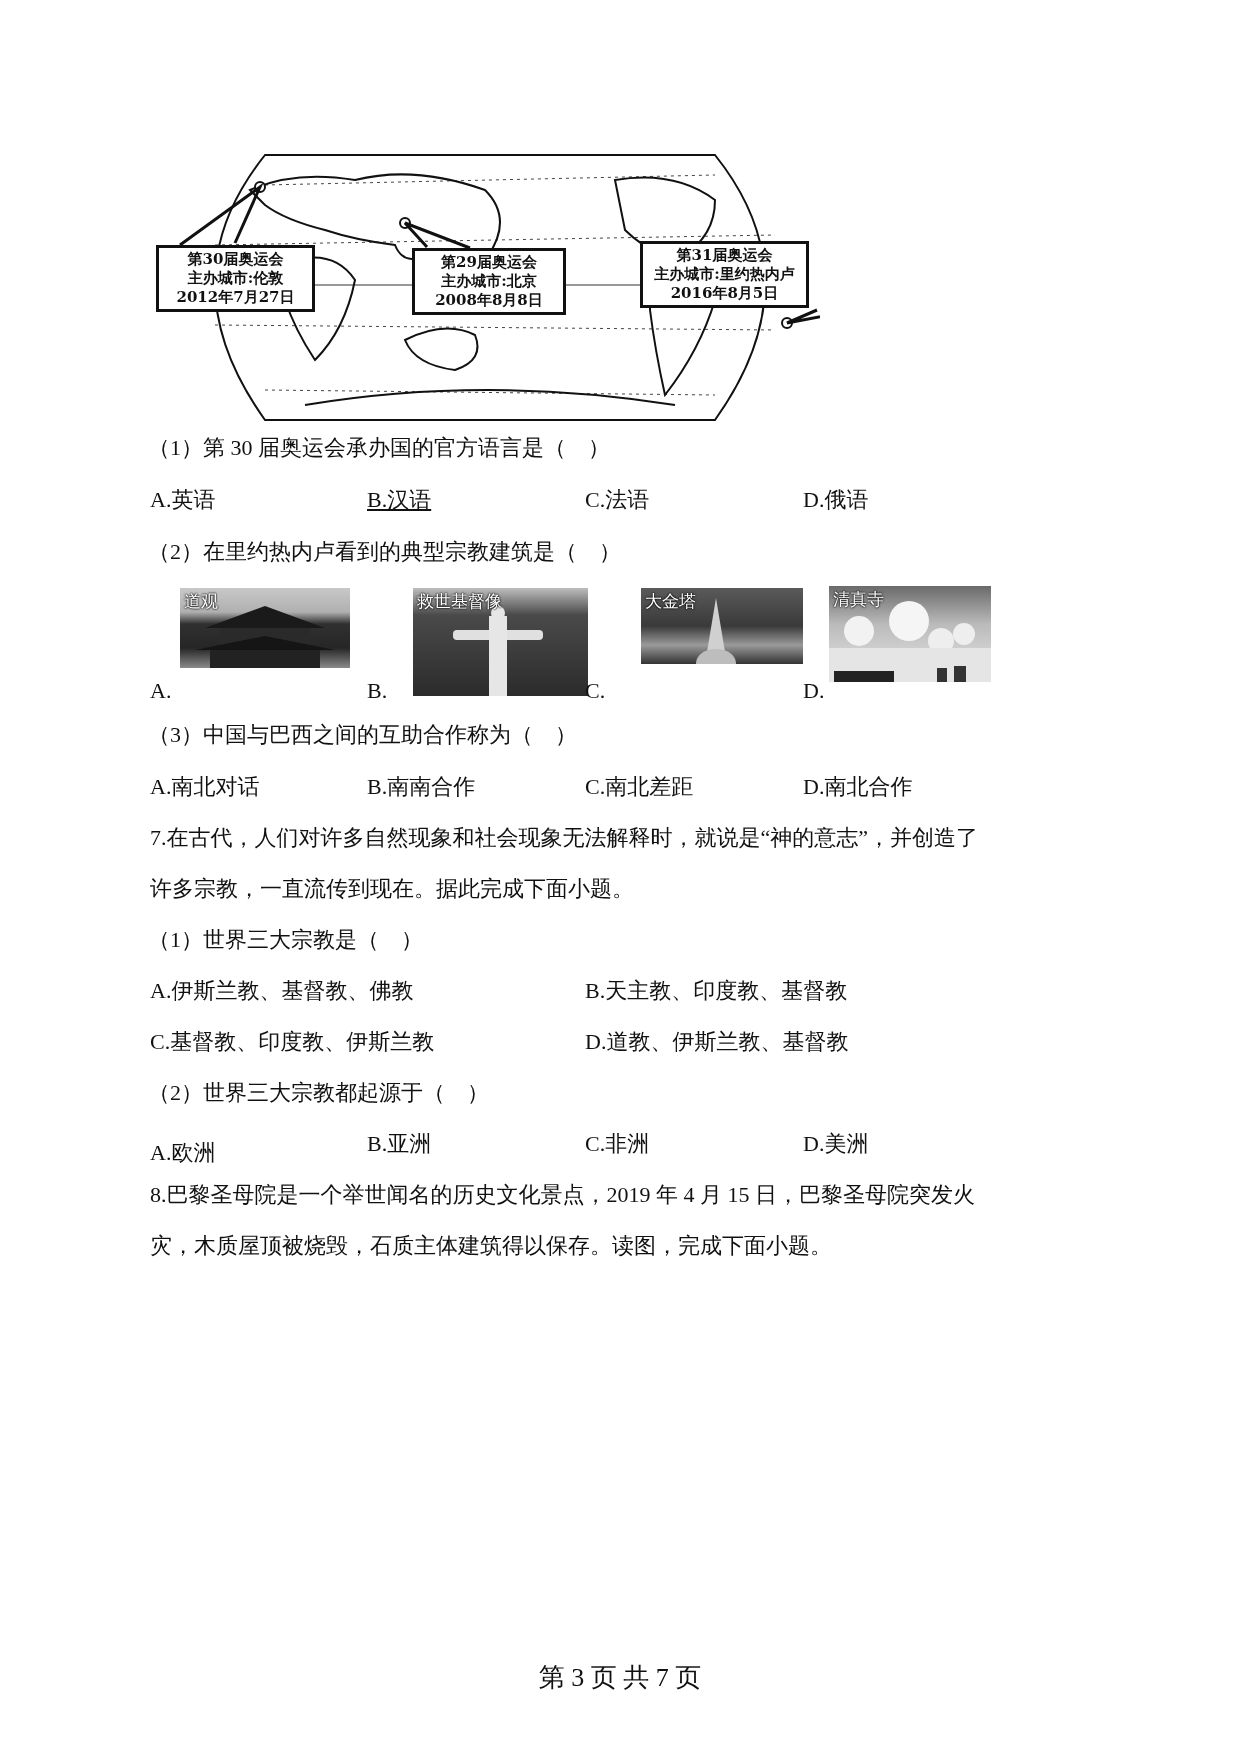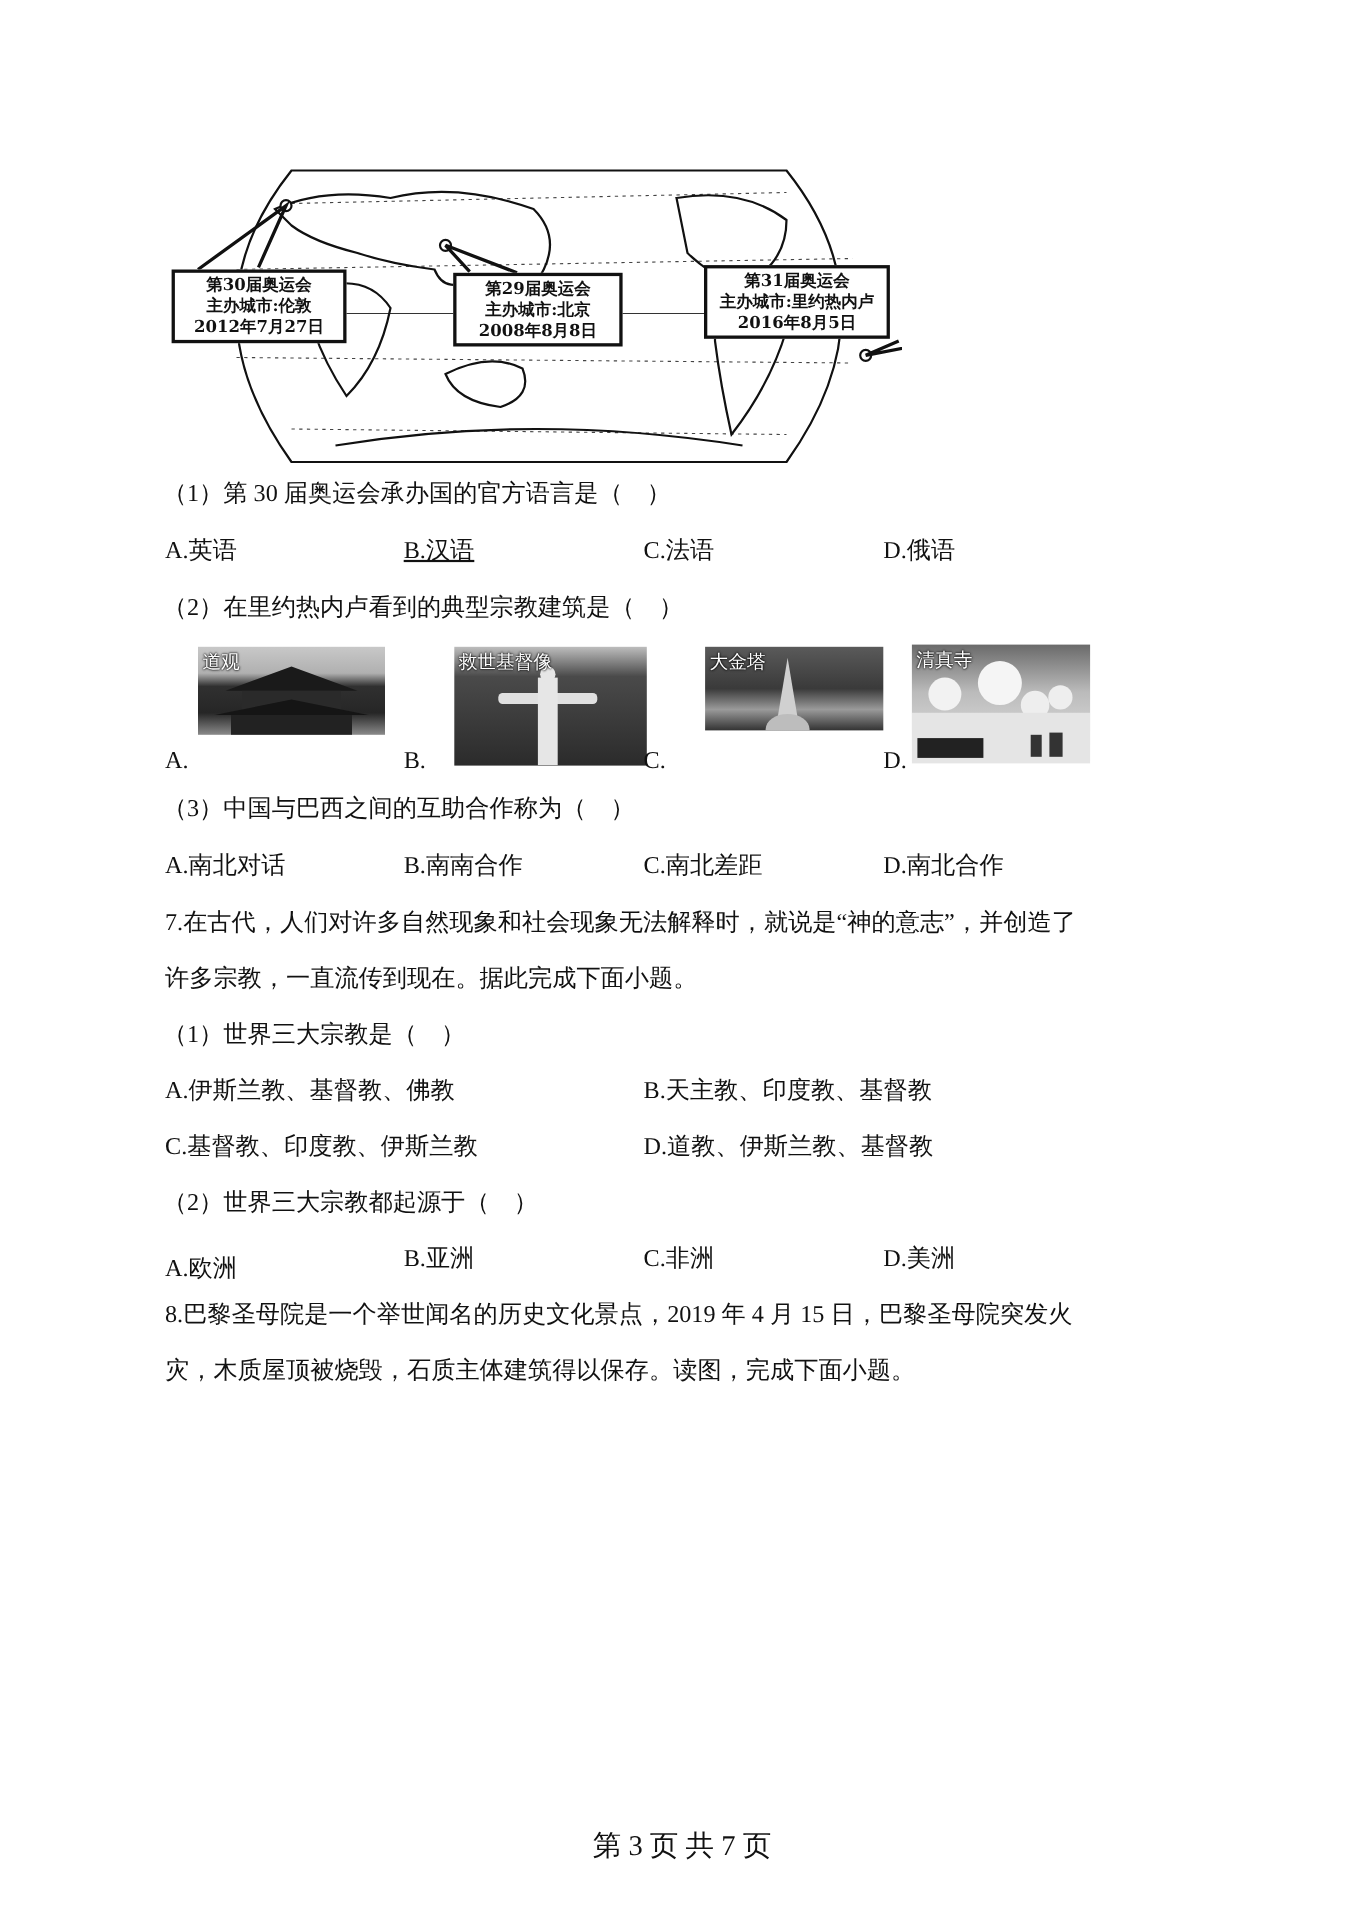--- a/index.html
+++ b/index.html
@@ -92,21 +92,21 @@
 <div class="pic" style="left:641px; top:588px; width:162px; height:76px; background:linear-gradient(#5a5a5a 0%, #3a3a3a 50%, #9a9a9a 75%, #333 100%);">
   <svg class="abs" style="left:0;top:0" width="162" height="106">
     <polygon points="75,10 65,70 85,70" fill="#d0d0d0"></polygon>
     <ellipse cx="75" cy="75" rx="20" ry="14" fill="#bdbdbd"></ellipse>
     <rect x="35" y="80" width="80" height="22" fill="#c8c8c8"></rect>
   </svg>
   <span class="cap">大金塔</span>
 </div>
 
 <span class="opt-label" style="left:803px; top:678px;">D.</span>
-<div class="pic" style="left:829px; top:586px; width:162px; height:108px; background:linear-gradient(#6a6a6a 0%, #bbbbbb 40%, #e8e8e8 100%);">
+<div class="pic" style="left:829px; top:586px; width:162px; height:96px; background:linear-gradient(#6a6a6a 0%, #bbbbbb 40%, #e8e8e8 100%);">
   <svg class="abs" style="left:0;top:0" width="162" height="108">
     <circle cx="30" cy="45" r="15" fill="#f2f2f2"></circle>
     <circle cx="80" cy="35" r="20" fill="#f5f5f5"></circle>
     <circle cx="112" cy="55" r="13" fill="#eeeeee"></circle>
     <circle cx="135" cy="48" r="11" fill="#eeeeee"></circle>
     <rect x="0" y="62" width="162" height="46" fill="#e5e5e5"></rect>
     <rect x="5" y="85" width="60" height="18" fill="#222"></rect>
     <rect x="108" y="82" width="10" height="20" fill="#333"></rect>
     <rect x="125" y="80" width="12" height="22" fill="#333"></rect>
   </svg>

